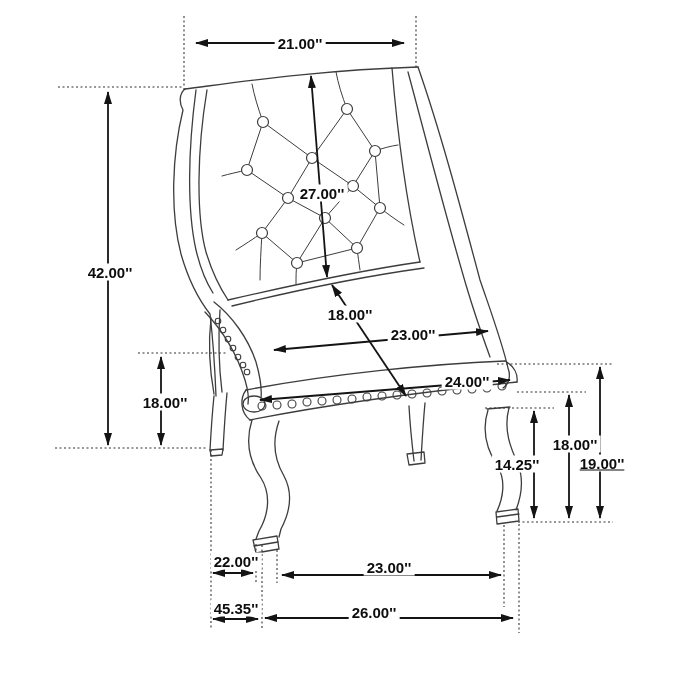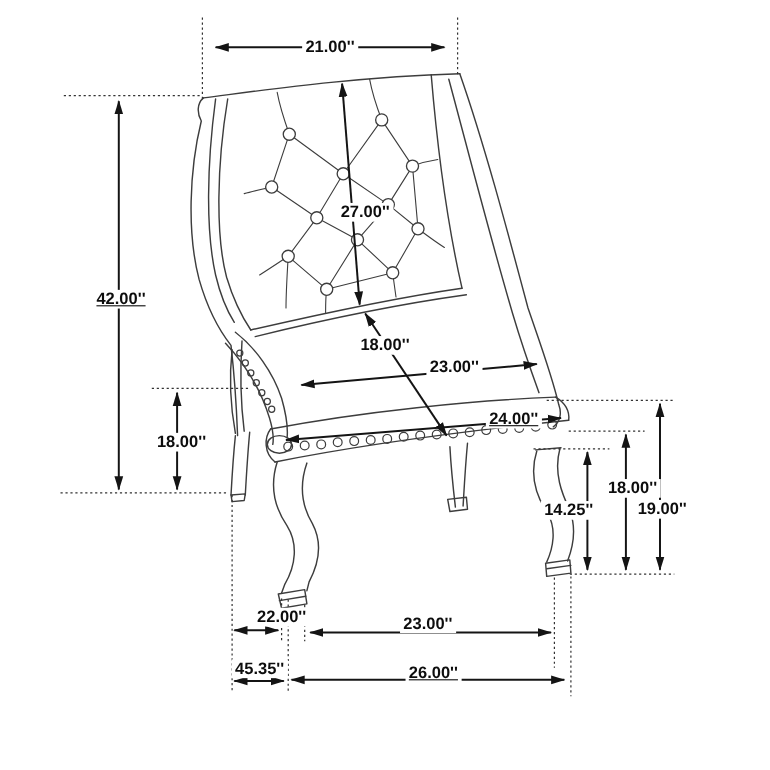--- a/index.html
+++ b/index.html
@@ -171,27 +171,27 @@
       <line x1="600" y1="367" x2="600" y2="518" marker-start="url(#arr)" marker-end="url(#arr)"></line>
       <line x1="534" y1="411" x2="534" y2="518" marker-start="url(#arr)" marker-end="url(#arr)"></line>
       <line x1="213" y1="573" x2="253" y2="573" marker-start="url(#arr)" marker-end="url(#arr)"></line>
       <line x1="282" y1="575" x2="501" y2="575" marker-start="url(#arr)" marker-end="url(#arr)"></line>
       <line x1="213" y1="619" x2="258" y2="619" marker-start="url(#arr)" marker-end="url(#arr)"></line>
       <line x1="265" y1="618" x2="513" y2="618" marker-start="url(#arr)" marker-end="url(#arr)"></line>
     </g>
   </svg>
 
   <div class="dim-label" style="left:300px;top:43px;">21.00''</div>
-  <div class="dim-label" style="left:110px;top:272px;text-decoration:underline;">42.00''</div>
+  <div class="dim-label" style="left:110px;top:272px;">42.00''</div>
   <div class="dim-label" style="left:165px;top:402px;">18.00''</div>
-  <div class="dim-label" style="left:332px;top:193px;">27.00''</div>
+  <div class="dim-label" style="left:322px;top:193px;">27.00''</div>
   <div class="dim-label" style="left:350px;top:314px;">18.00''</div>
   <div class="dim-label" style="left:413px;top:334px;">23.00''</div>
-  <div class="dim-label" style="left:467px;top:381px;text-decoration:underline;">24.00''</div>
+  <div class="dim-label" style="left:467px;top:381px;">24.00''</div>
   <div class="dim-label" style="left:575px;top:444px;">18.00''</div>
-  <div class="dim-label" style="left:602px;top:463px;">19.00''</div>
+  <div class="dim-label" style="left:602px;top:463px;text-decoration:underline;">19.00''</div>
   <div class="dim-label" style="left:517px;top:464px;">14.25''</div>
-  <div class="dim-label" style="left:236px;top:561px;margin-left:20px;">22.00''</div>
+  <div class="dim-label" style="left:236px;top:561px;">22.00''</div>
   <div class="dim-label" style="left:389px;top:567px;">23.00''</div>
   <div class="dim-label" style="left:236px;top:608px;">45.35''</div>
-  <div class="dim-label" style="left:394px;top:612px;text-decoration:underline;">26.00''</div>
+  <div class="dim-label" style="left:374px;top:612px;">26.00''</div>
 
 </div>
 
 </body></html>

